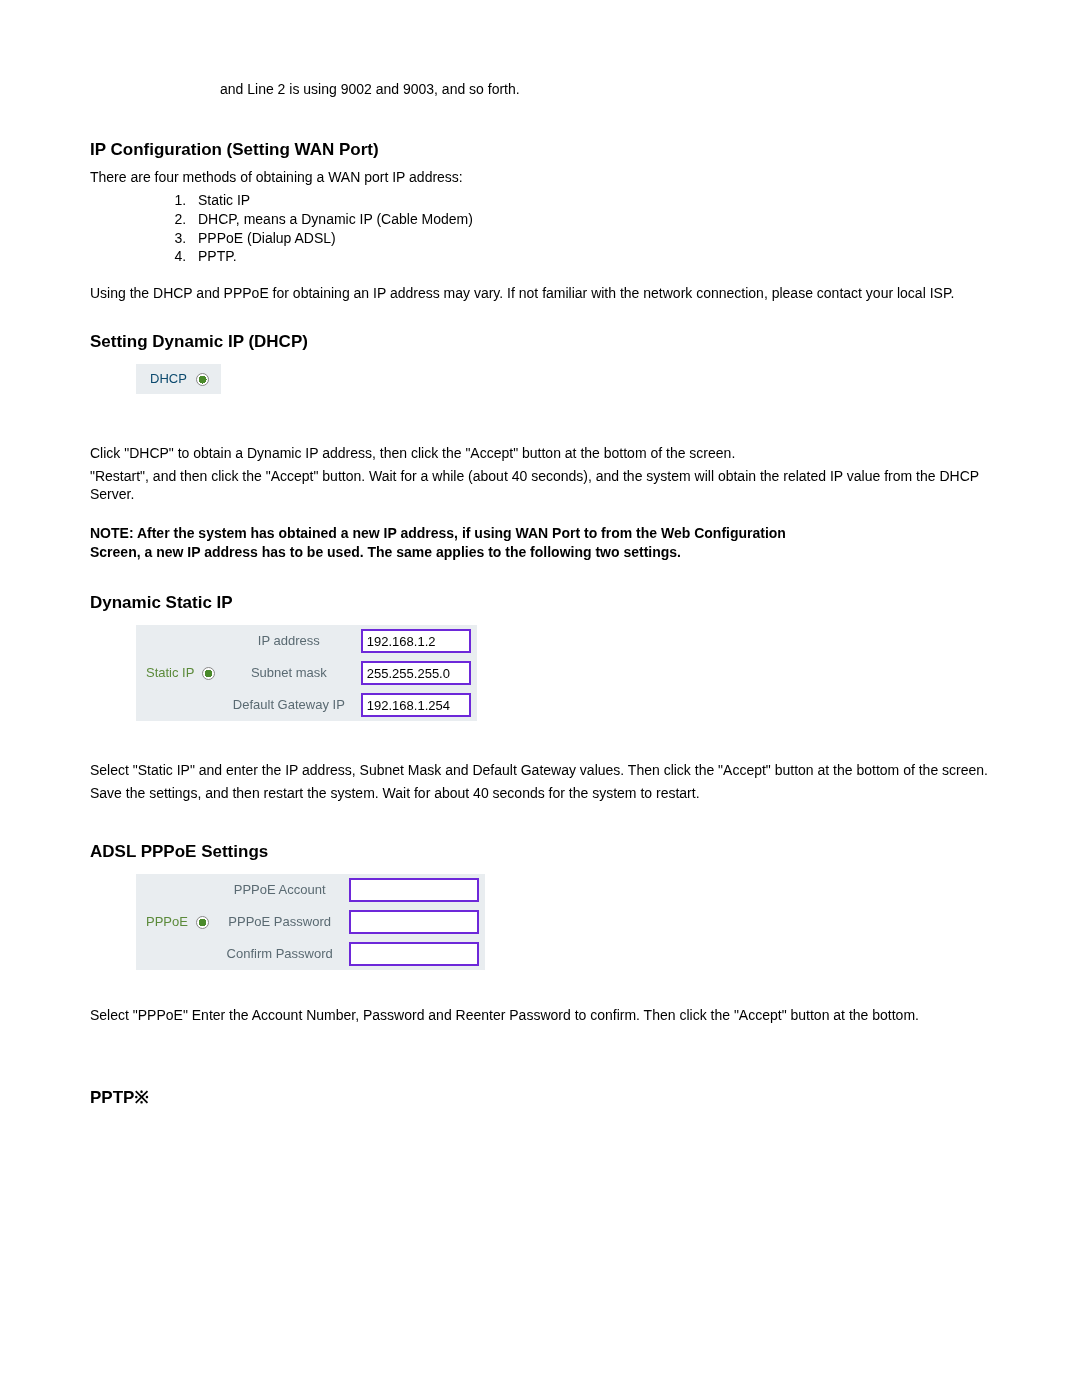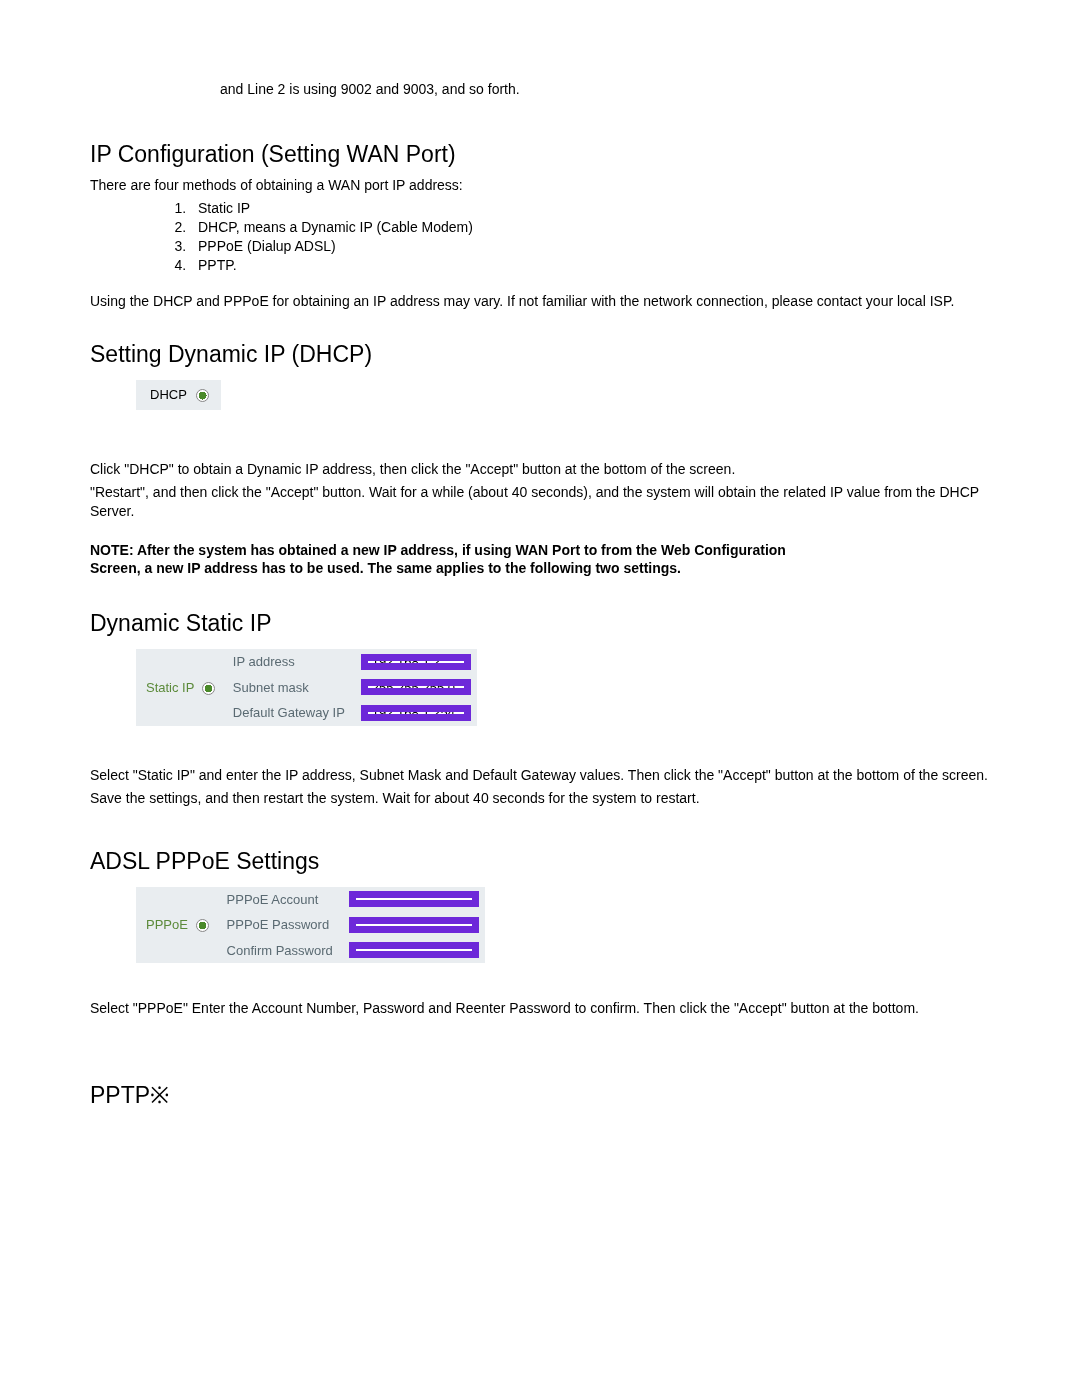--- a/index.html
+++ b/index.html
@@ -9,22 +9,22 @@
     background: #fff;
     margin: 0;
     padding: 80px 90px 80px 90px;
     line-height: 1.35;
   }
   .intro {
     margin-left: 130px;
     margin-bottom: 40px;
   }
   h2 {
-    font-size: 23px;
-    font-weight: normal;
+    font-size: 17px;
+    font-weight: bold;
     margin: 0 0 6px 0;
   }
   .indent {
   }
   ol {
     margin: 0 0 0 100px;
     padding: 0;
   }
   ol li {
     margin-left: 0;
@@ -52,21 +52,21 @@
     border-collapse: collapse;
     background: #e9edf0;
     font-size: 13px;
   }
   table.form td {
     padding: 4px 6px;
     vertical-align: middle;
     color: #5a6a72;
   }
   table.form td.label {
-    text-align: left;
+    text-align: center;
     padding-left: 12px;
     padding-right: 10px;
     white-space: nowrap;
   }
   table.form td.radio-label {
     color: #5b8a3a;
     font-weight: normal;
     white-space: nowrap;
     padding-left: 10px;
     padding-right: 6px;
@@ -76,36 +76,36 @@
     width: 13px;
     height: 13px;
     border: 1px solid #888;
     border-radius: 50%;
     vertical-align: middle;
     margin-left: 4px;
     background: radial-gradient(circle at center, #4a8a2a 0 4px, #fff 4px 100%);
     box-sizing: border-box;
   }
   input[type="text"] {
-    border: 7px solid #6d28d9;
-    height: 16px;
+    border: 2px solid #6d28d9;
+    height: 24px;
     font-size: 13px;
     padding: 1px 4px;
     background: #fff;
     width: 110px;
     box-sizing: border-box;
   }
   input.wide {
     width: 130px;
   }
   .dhcp-box {
     display: inline-block;
     background: #e9edf0;
     padding: 6px 12px 6px 14px;
-    color: #000000;
+    color: #0c4a6e;
     font-size: 13px;
   }
   .dhcp-box .radio-dot {
     margin-left: 6px;
   }
   .section-gap {
     height: 34px;
   }
   .section-gap2 {
     height: 24px;

